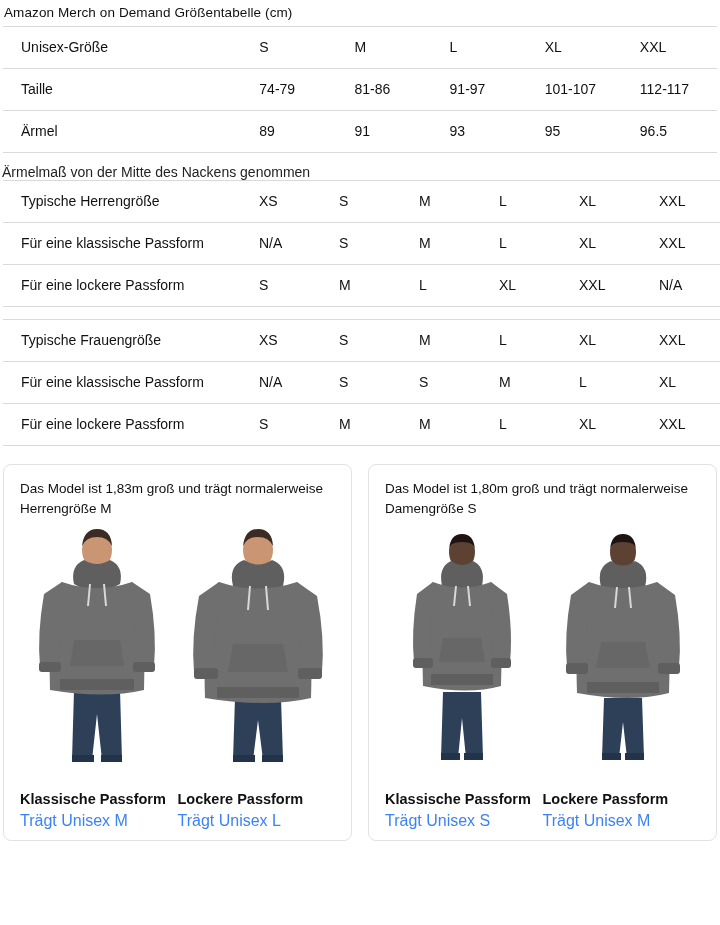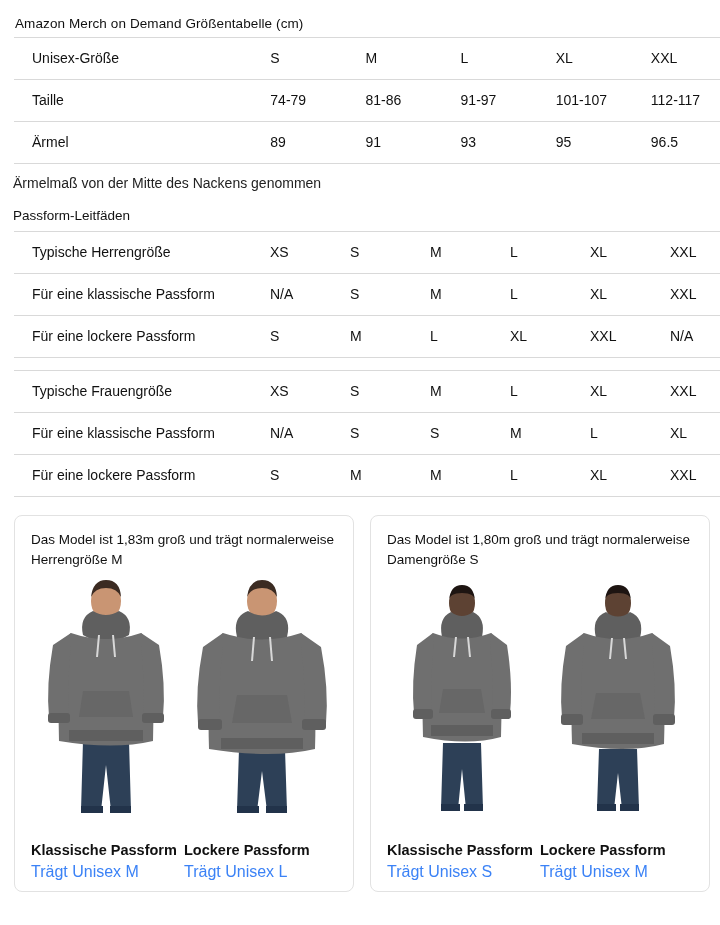--- a/index.html
+++ b/index.html
@@ -10,21 +10,21 @@
     height: 925px;
     background: #ffffff;
     font-family: "Liberation Sans", sans-serif;
     color: #111111;
     -webkit-font-smoothing: antialiased;
   }
   .page {
     width: 720px;
     height: 925px;
     position: relative;
-    padding: 11px;
+    padding: 0;
     overflow: hidden;
   }
   .doc-title {
     font-size: 13.5px;
     color: #111;
     padding: 5px 0 6px 4px;
     letter-spacing: 0.1px;
   }
   table {
     border-collapse: collapse;
@@ -150,21 +150,20 @@
         <td>91</td>
         <td>93</td>
         <td>95</td>
         <td>96.5</td>
       </tr>
     </tbody>
   </table>
 
   <div class="note">Ärmelmaß von der Mitte des Nackens genommen</div>
 
-  <div class="section-label">Passform-Leitfäden</div>
 
   <table class="fit-table">
     <tbody>
       <tr>
         <td>Typische Herrengröße</td>
         <td>XS</td>
         <td>S</td>
         <td>M</td>
         <td>L</td>
         <td>XL</td>

